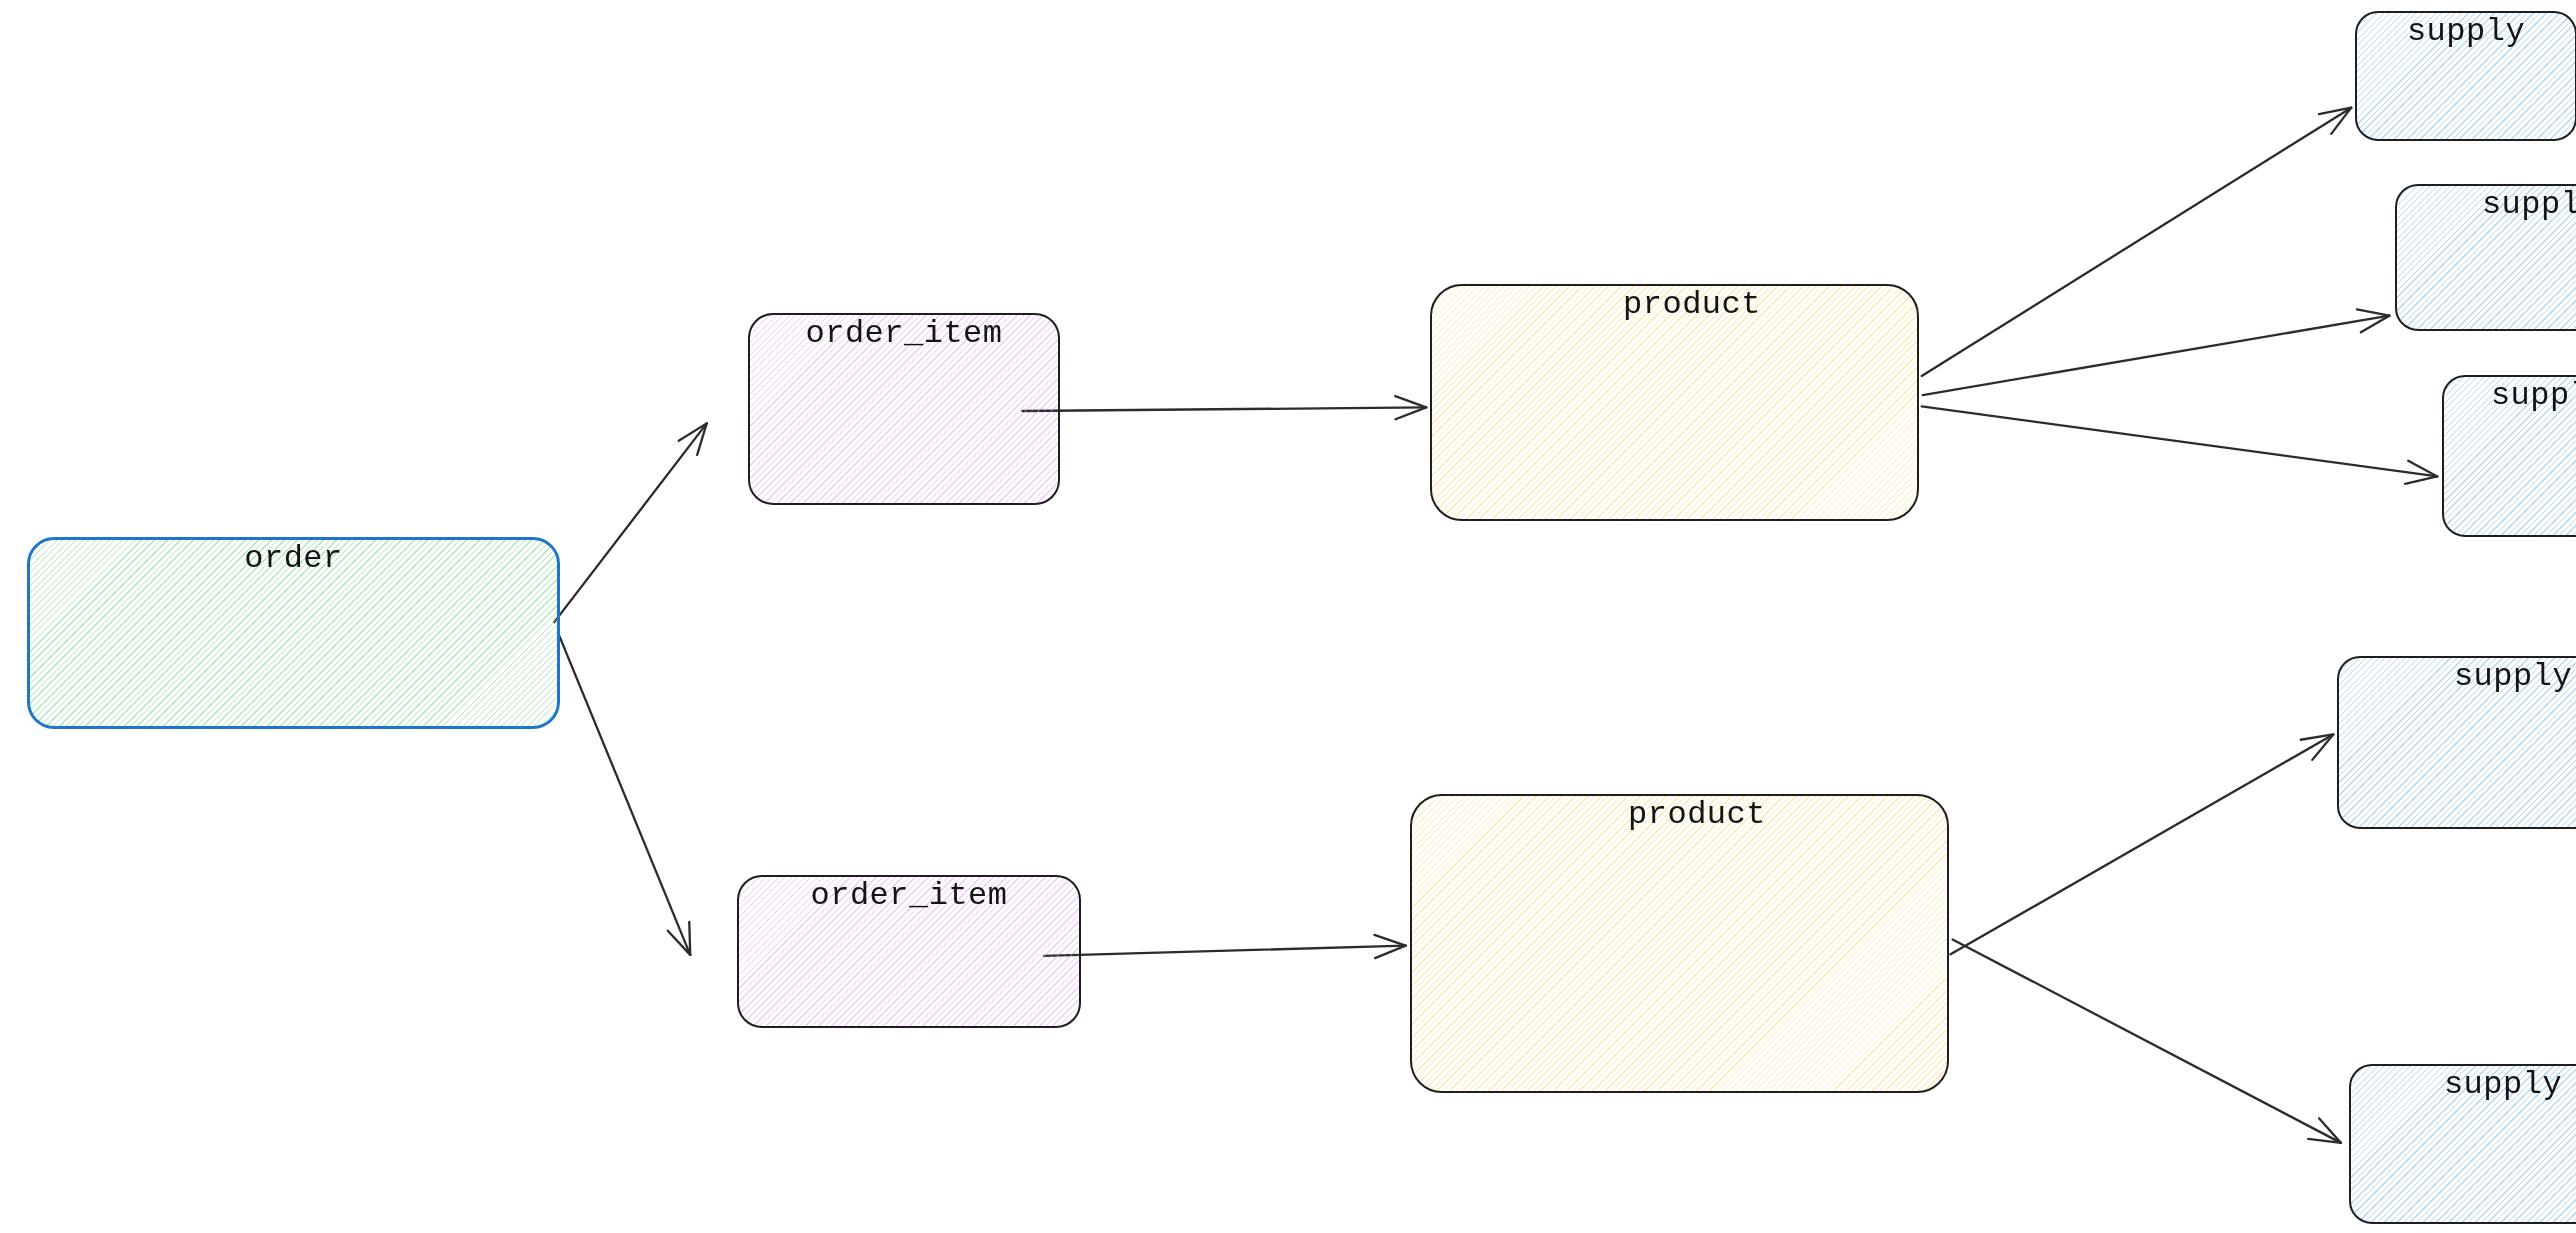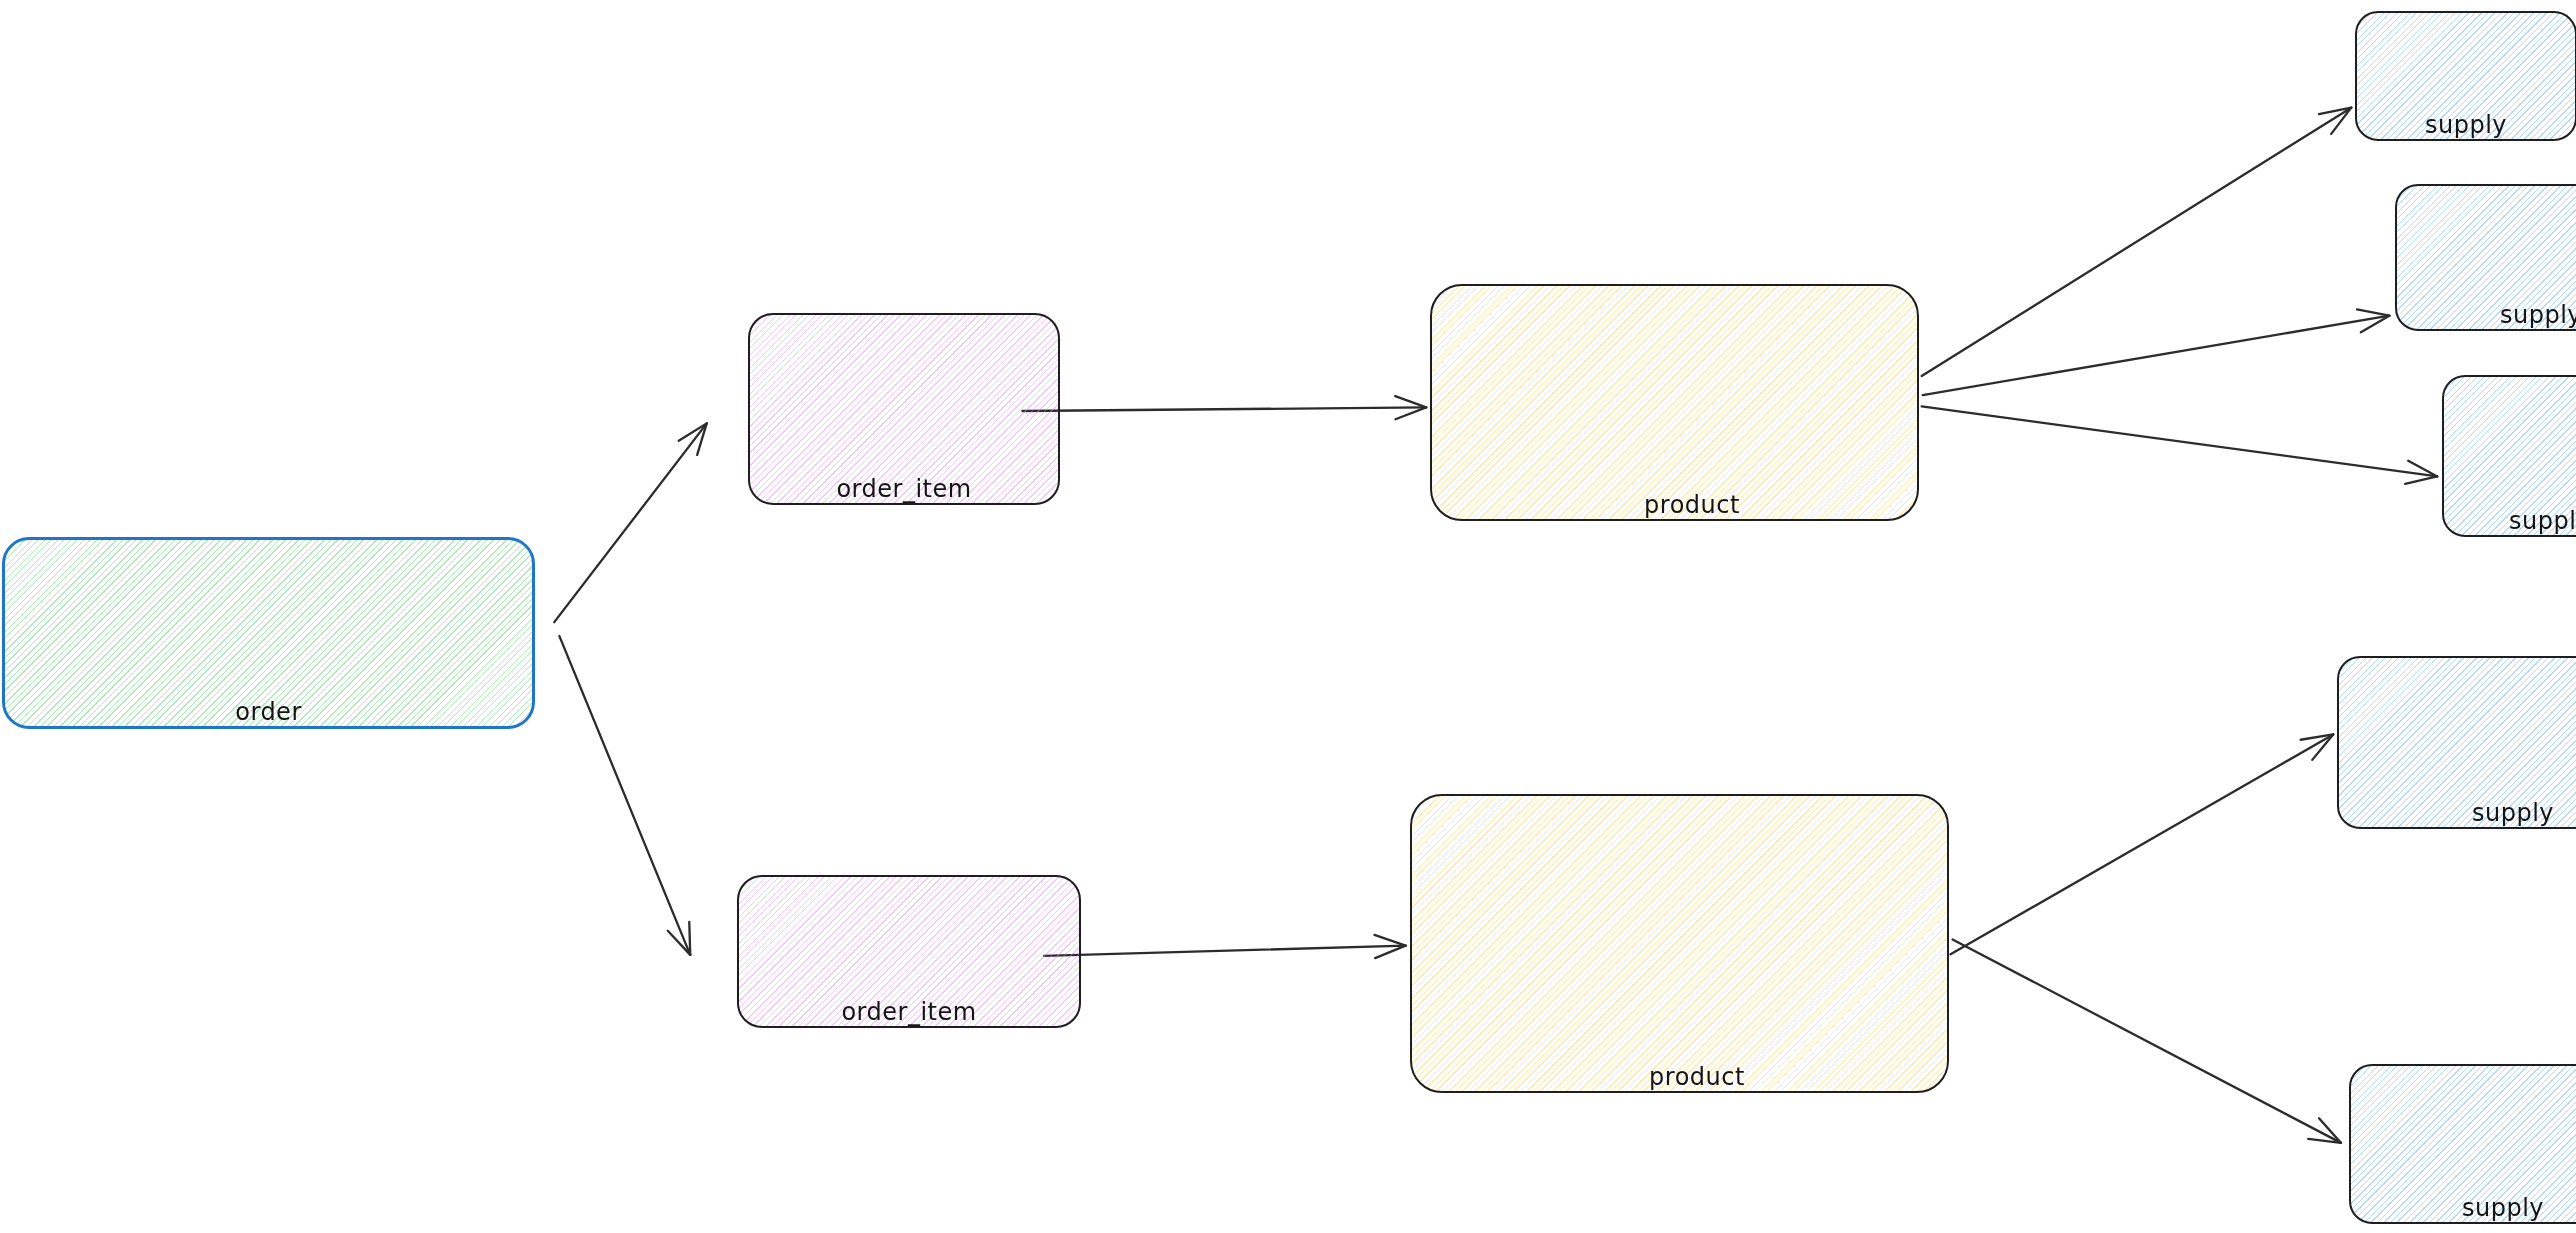--- a/index.html
+++ b/index.html
@@ -6,25 +6,26 @@
   .canvas{
     position:relative;
     width:2700px;height:1233px;
     background:#ffffff;
     font-family:"DejaVu Sans", sans-serif;
     overflow:hidden;
   }
   .node{
     position:absolute;
     box-sizing:border-box;
-    display:flex;align-items:flex-end;justify-content:center;
+    display:flex;align-items:flex-start;justify-content:center;
     color:#141414;
-    font-size:24px;
+    font-size:32px;
     letter-spacing:0.5px;
     white-space:nowrap;
+    font-family:Liberation Mono, monospace;
   }
   .node span{pointer-events:none;}
   
   .order{
     border:3.1px solid #1f76c8;
     border-radius:27px;
     background:repeating-linear-gradient(135deg, rgba(105,219,124,0.55) 0 1px, transparent 1px 4.6px);
   }
   .order-item{
     border:2.6px solid #1e1e1e;
@@ -78,21 +79,21 @@
       <line x1="4638" y1="613" x2="4582.727641752109" y2="645.2640111225614"></line>
       <line x1="4638" y1="613" x2="4575.171530015573" y2="600.8105225946317"></line>
       <line x1="4731" y1="925" x2="4668.612644600023" y2="939.276480175343"></line>
       <line x1="4731" y1="925" x2="4674.683136587022" y2="894.5958737122077"></line>
       <line x1="4529" y1="1426" x2="4488.301631942754" y2="1475.3927407366402"></line>
       <line x1="4529" y1="1426" x2="4465.833917579476" y2="1436.2978653925759"></line>
       <line x1="4544" y1="2219" x2="4480.480091449872" y2="2211.1756011231914"></line>
       <line x1="4544" y1="2219" x2="4501.404657524266" y2="2171.233518034348"></line>
     </svg>
 
-  <div class="node order" style="left:2px; top:537px; width:533px; height:192px;">
+  <div class="node order" style="left:27px; top:537px; width:533px; height:192px;">
     <span>order</span>
   </div>
 
   <div class="node order-item" style="left:708px; top:313px; width:312px; height:192px;">
     <span>order_item</span>
   </div>
 
   <div class="node order-item" style="left:697px; top:875px; width:344px; height:153px;">
     <span>order_item</span>
   </div>

